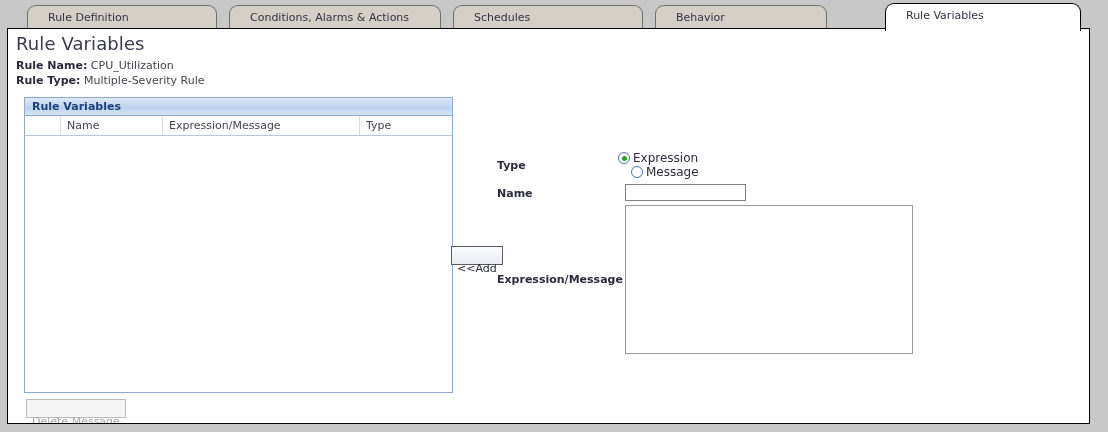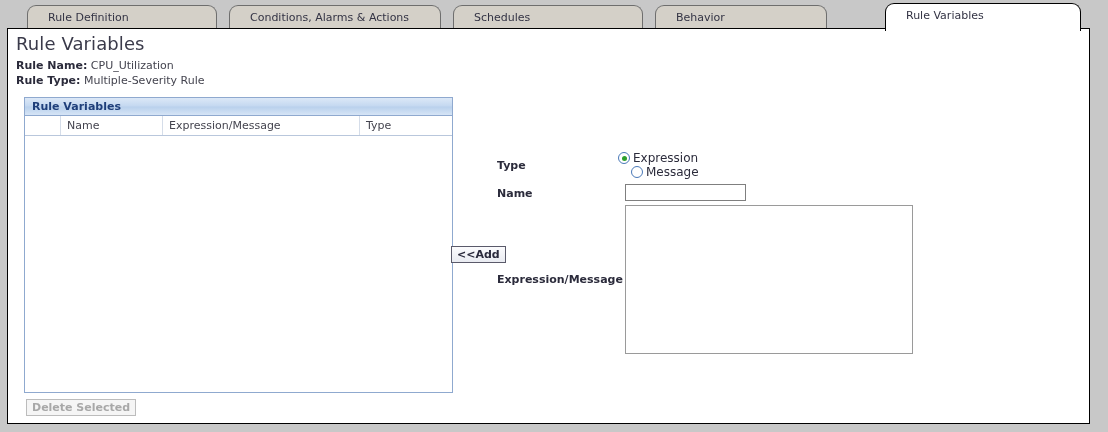--- a/index.html
+++ b/index.html
@@ -162,25 +162,24 @@
     height: 255px;
     background: #ffffff;
   }
 
   .btn {
     font-family: "DejaVu Sans", sans-serif;
     font-size: 11px;
     background: #f2f2f2;
     border: 1px solid #9a9a9a;
     color: #3b3b4a;
-    padding: 1px 5px 2px 5px;
+    padding: 15px 5px 2px 5px;
     line-height: 13px;
     cursor: pointer;
     box-sizing: border-box;
-    font-weight: bold;
   }
   .btn.disabled {
     color: #a8a8a8;
     border-color: #bcbcbc;
     background: #f5f5f5;
     cursor: default;
   }
   #delete-selected {
     position: absolute;
     left: 18px; top: 370px;
@@ -298,21 +297,21 @@
       <div class="grid-caption">Rule Variables</div>
       <div class="grid-head">
         <div class="gh c0"></div>
         <div class="gh c1">Name</div>
         <div class="gh c2">Expression/Message</div>
         <div class="gh c3">Type</div>
       </div>
       <div class="grid-body" id="grid-body"></div>
     </div>
 
-    <button class="btn disabled" id="delete-selected" disabled="">Delete Selected</button>
+    <button class="btn disabled" id="delete-selected" disabled="">Delete Message</button>
 
     <button class="btn" id="add-button">&lt;&lt;Add</button>
 
     <div class="form-label" id="label-type">Type</div>
     <div class="form-label" id="label-name">Name</div>
     <div class="form-label" id="label-expr">Expression/Message</div>
 
     <div class="radio-row checked" id="radio-expression">
       <span class="radio-dot"></span><span>Expression</span>
     </div>

